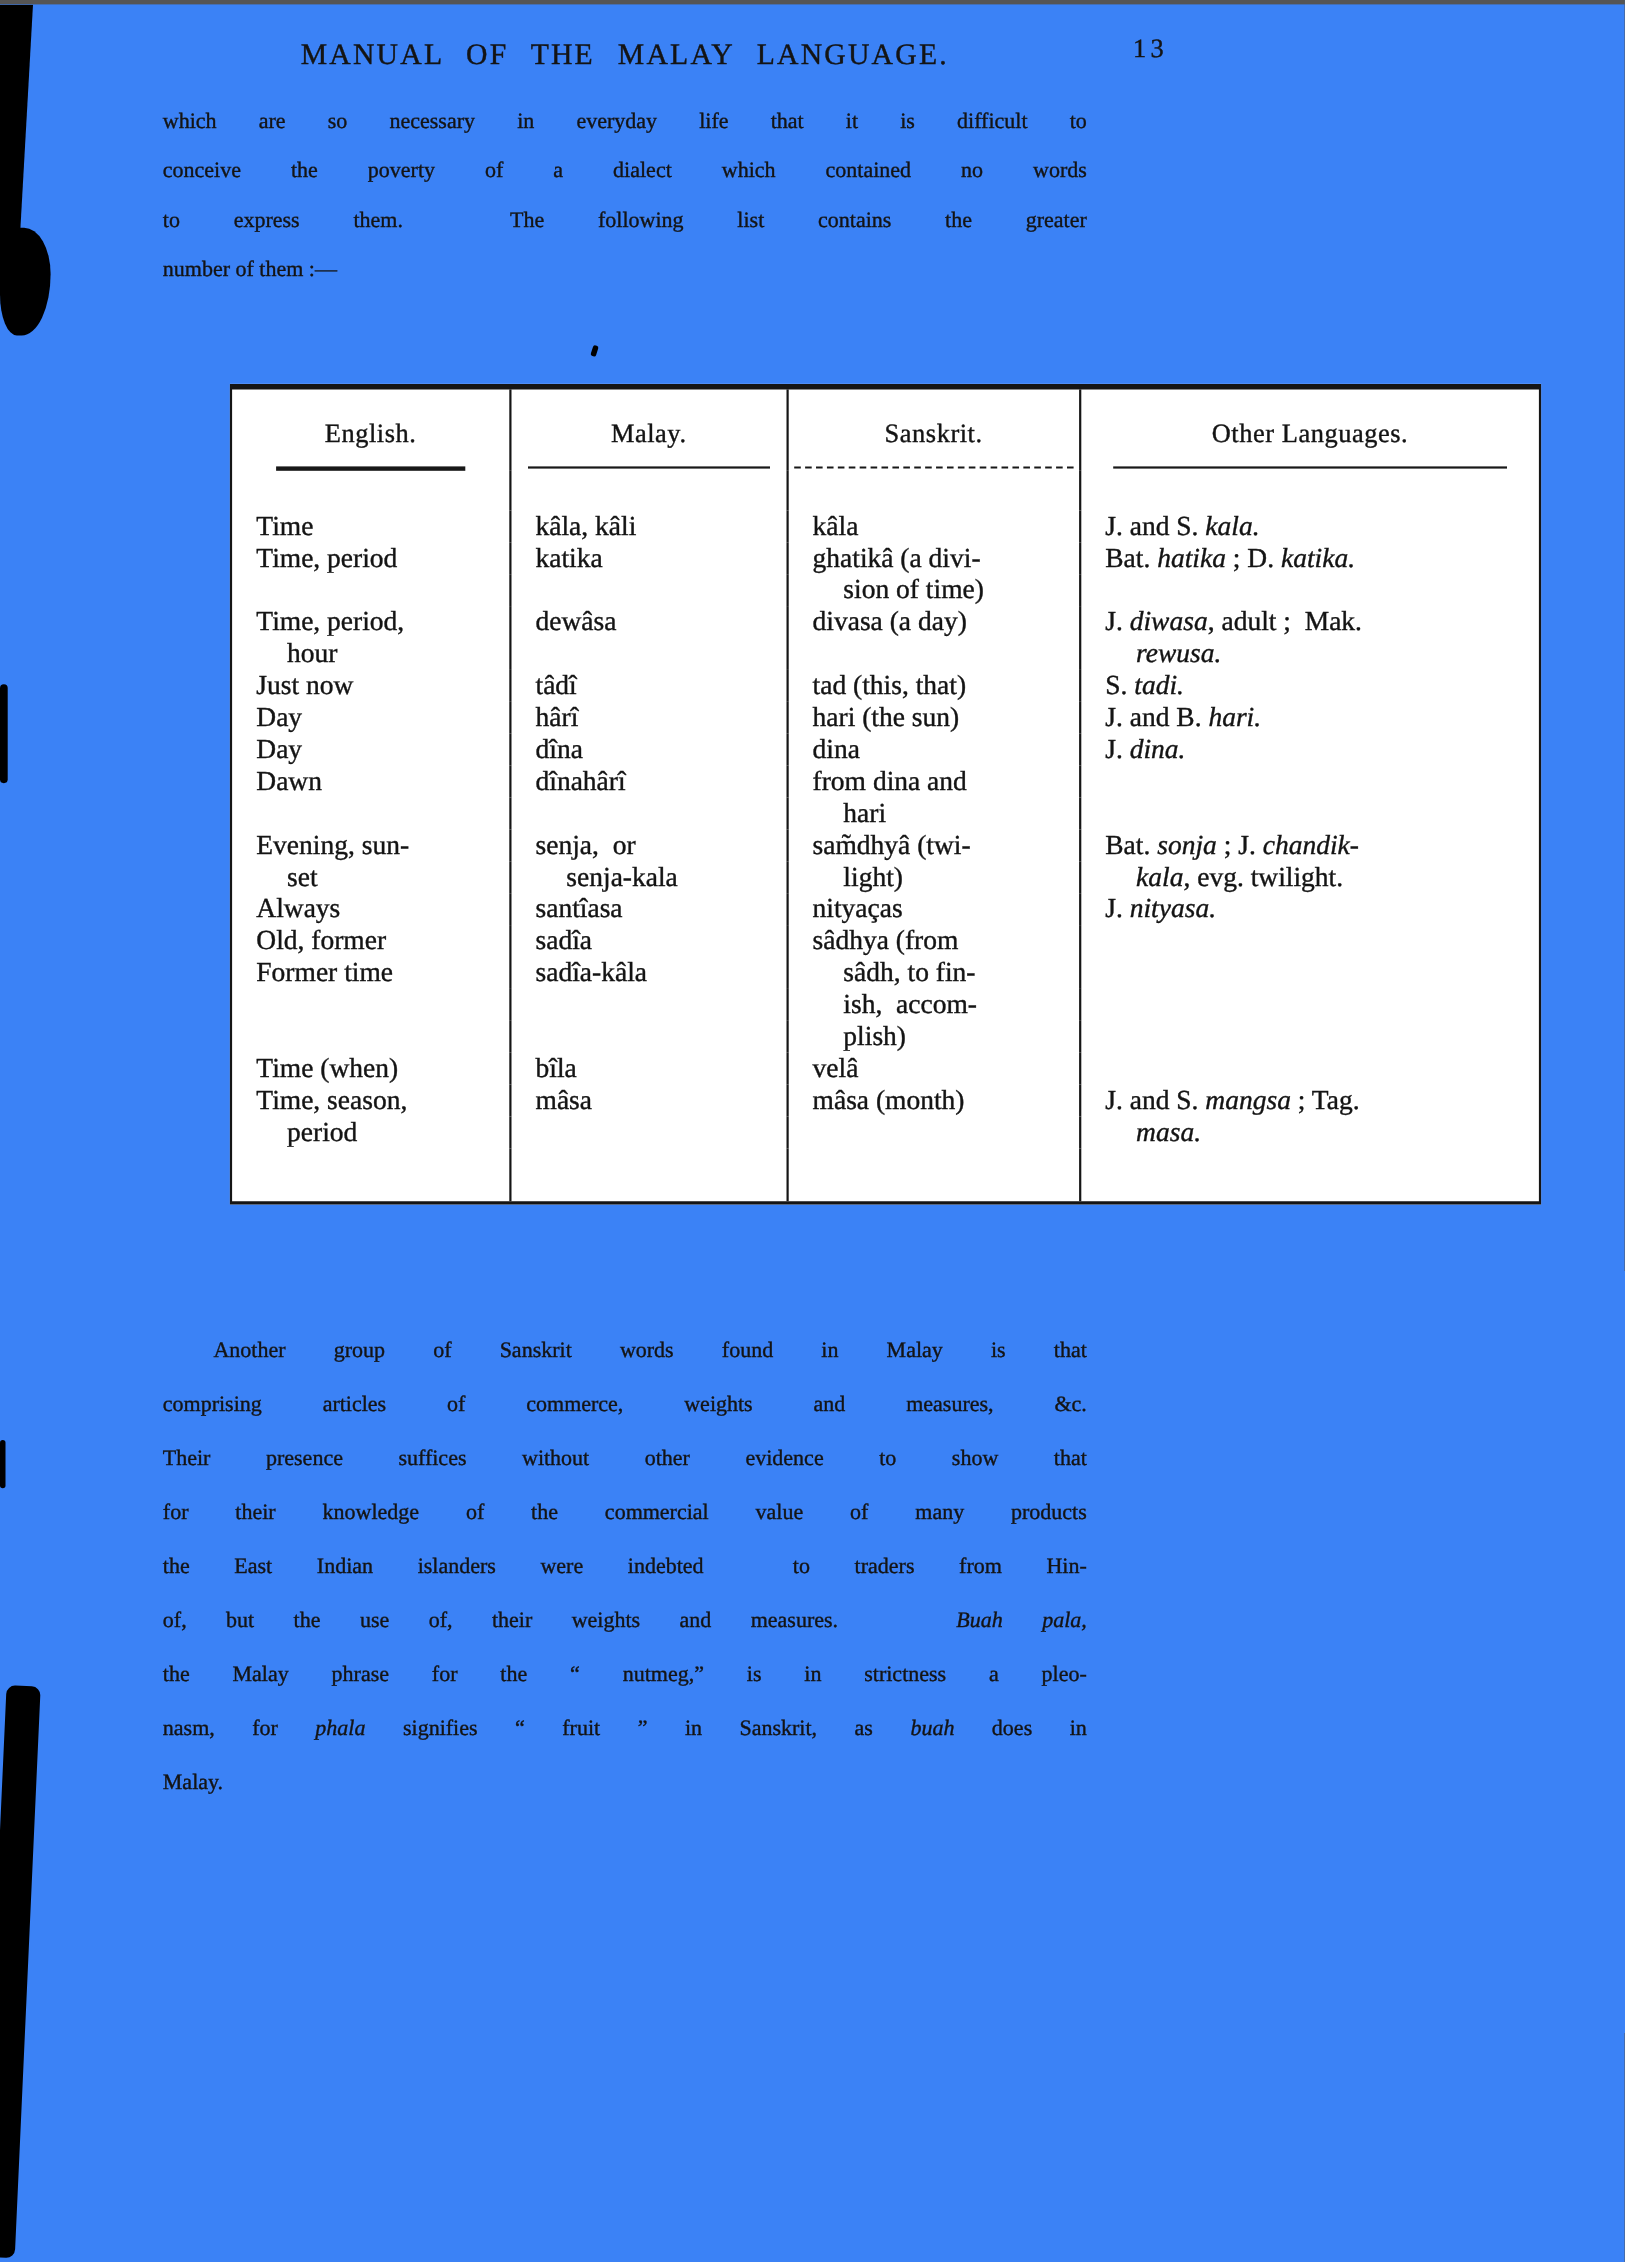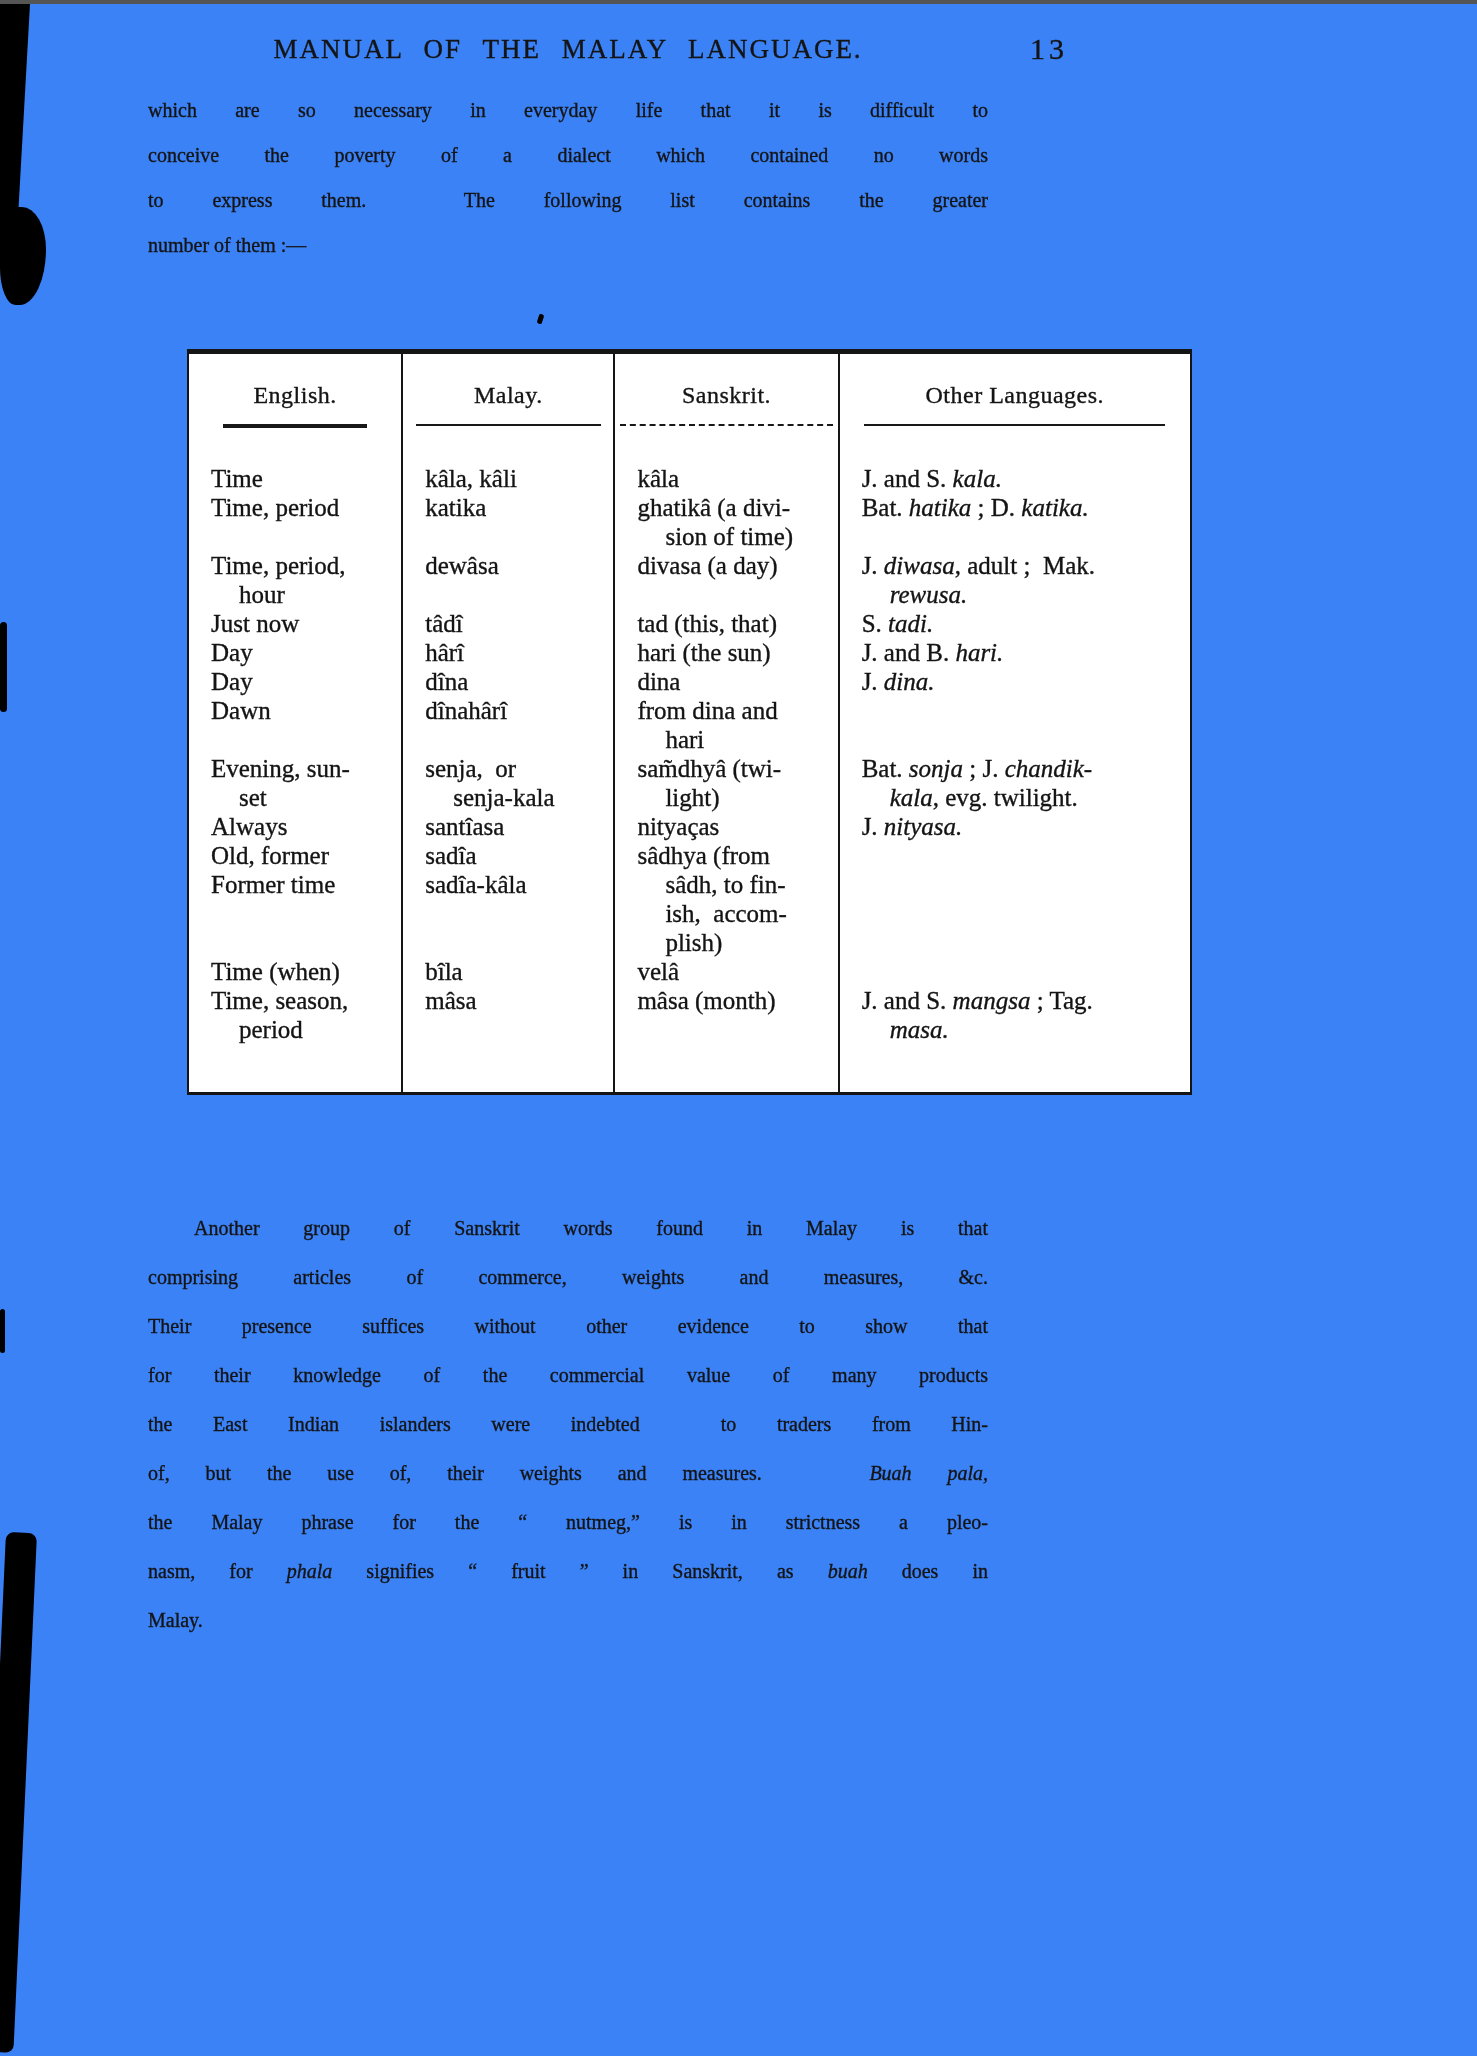--- a/index.html
+++ b/index.html
@@ -7,33 +7,33 @@
     position:relative; width:1477px; height:2056px; background:#3b82f6;
     font-family:"Liberation Serif","DejaVu Serif",serif; color:#141414;
     overflow:hidden; margin:4px auto;
     -webkit-text-stroke:0.35px #141414;
   }
   .running-head {
     position:absolute; left:148px; top:30px; width:840px;
     text-align:center; font-size:27px; letter-spacing:2px; word-spacing:12px;
   }
   .pageno {
-    position:absolute; left:1030px; top:28px; font-size:30px; letter-spacing:4px;
+    position:absolute; left:1030px; top:28px; font-size:24px; letter-spacing:4px;
   }
   .para { position:absolute; left:148px; width:840px; font-size:20px; }
   .para .line { text-align:justify; text-align-last:justify; white-space:normal; }
   .para .line.last { text-align-last:left; }
   .para .line.indent { text-indent:46px; }
   #para1 { top:84px;  line-height:45px; }
   #para2 { top:1200px; line-height:49px; }
   .it { font-style:italic; }
 
   
   .vtable {
-    position:absolute; left:187px; top:345px; width:1005px;
+    position:absolute; left:209px; top:345px; width:1192px;
     border:2px solid #151515; border-top-width:5px; border-bottom-width:3px;
     box-sizing:border-box; background:#fff;
   }
   .thead, .trow { display:grid; grid-template-columns:21.2% 21.2% 22.4% 35.2%; }
   .thcell { padding-top:26px; text-align:center; }
   .thlabel { font-size:24px; line-height:30px; letter-spacing:0.5px; }
   .c2,.c3,.c4 { border-left:2px solid #151515; }
   .hrule { margin:14px auto 0 auto; height:0; border-top:2px solid #181818; }
   .u1 { width:68%; border-top-width:4px; }
   .u2 { width:88%; }

